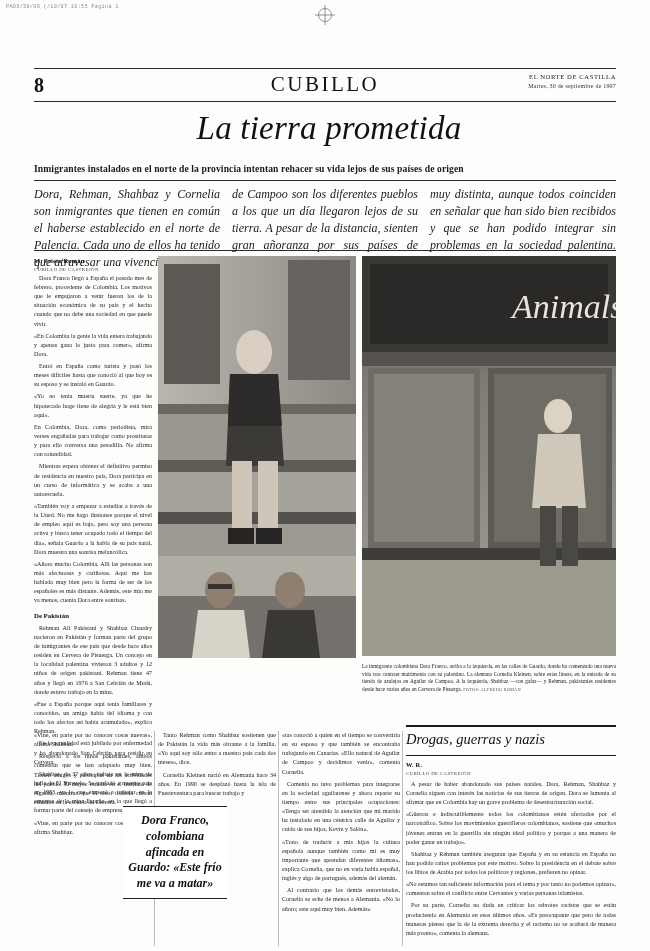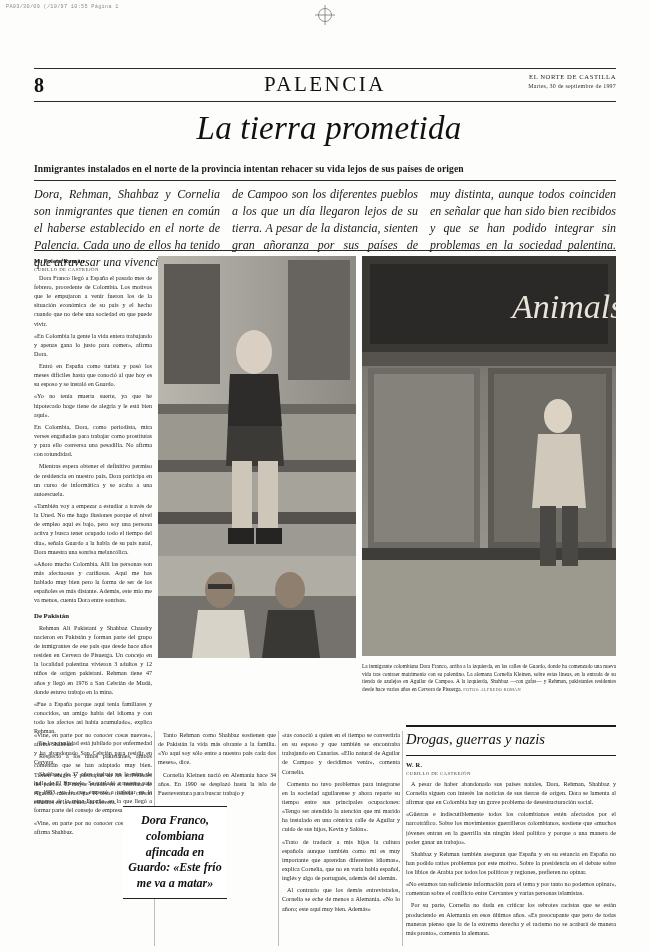--- a/index.html
+++ b/index.html
@@ -276,21 +276,21 @@
         <circle cx="11" cy="11" r="6.5" fill="none" stroke="#777" stroke-width="0.8"></circle>
         <line x1="1" y1="11" x2="21" y2="11" stroke="#777" stroke-width="0.8"></line>
         <line x1="11" y1="1" x2="11" y2="21" stroke="#777" stroke-width="0.8"></line>
       </svg>
     </div>
   </div>
 
   <div class="masthead">
     <div class="rule-top"></div>
     <div class="folio">8</div>
-    <div class="section-title">PALENCIA</div>
+    <div class="section-title">CUBILLO</div>
     <div class="masthead-right">
       <div class="paper">EL NORTE DE CASTILLA</div>
       <div class="date">Martes, 30 de septiembre de 1997</div>
     </div>
     <div class="rule-bottom"></div>
   </div>
 
   <div class="headline">La tierra prometida</div>
   <div class="subhead">Inmigrantes instalados en el norte de la provincia intentan rehacer su vida lejos de sus países de origen</div>
   <div class="subhead-rule"></div>

